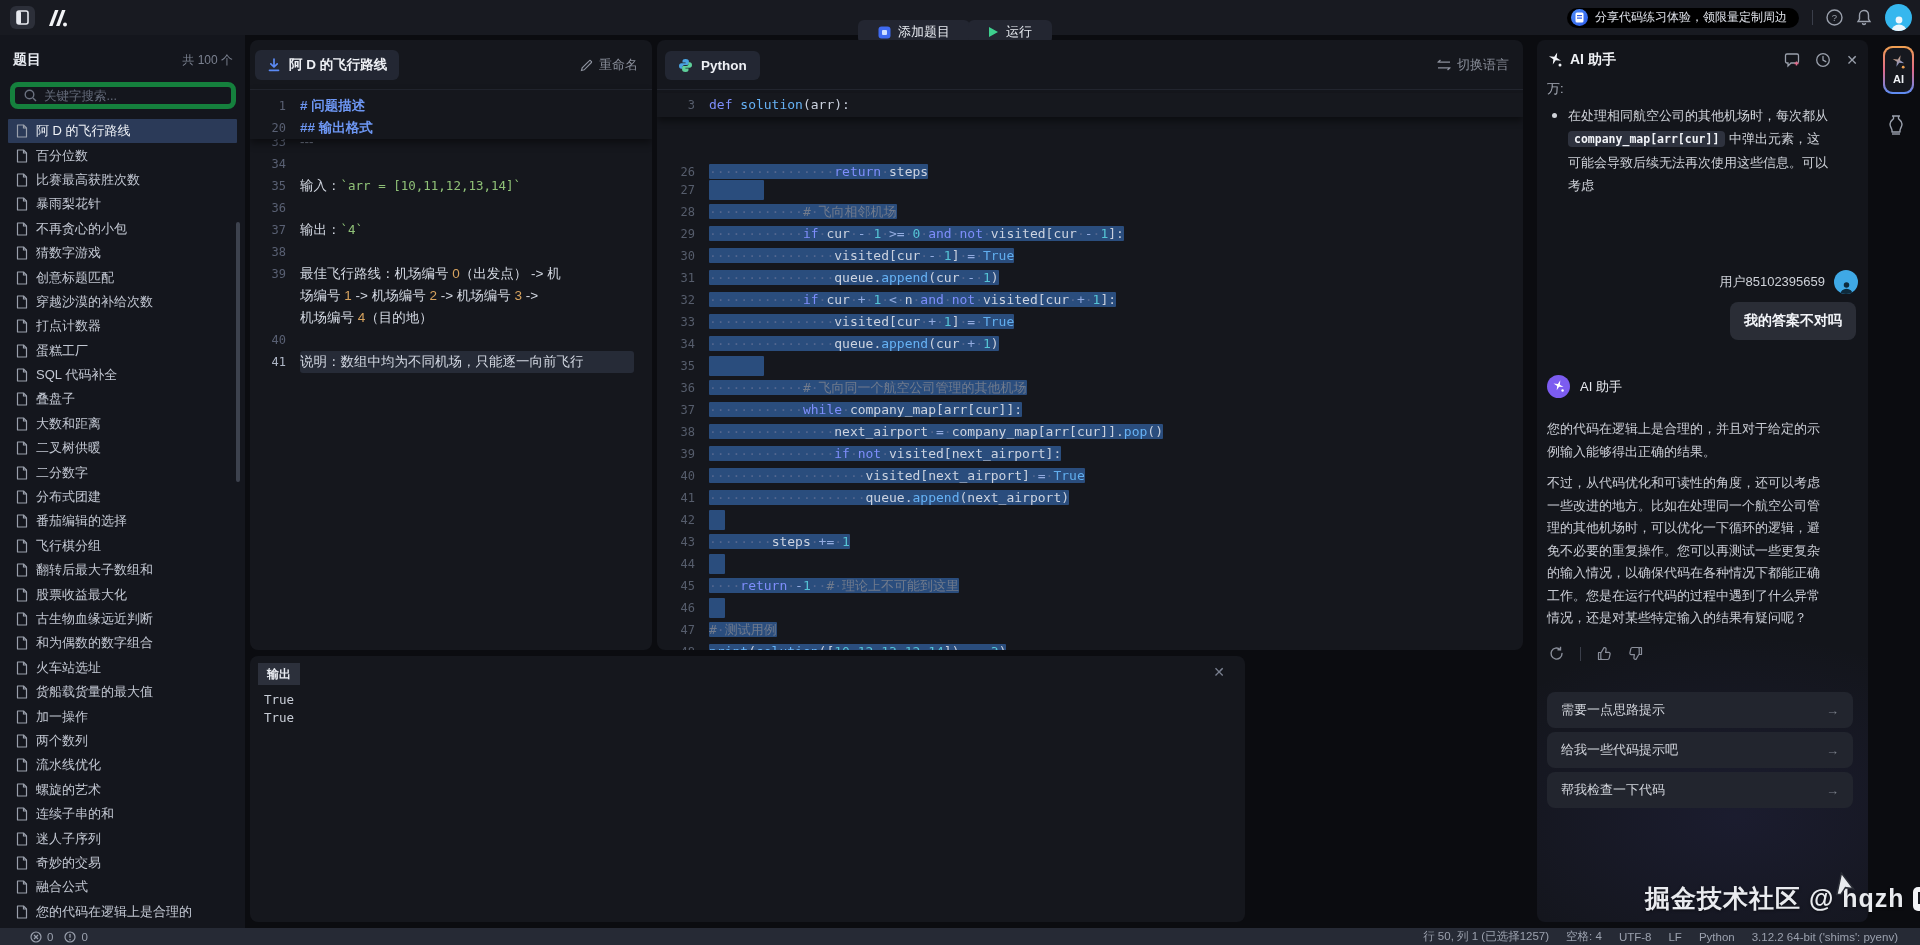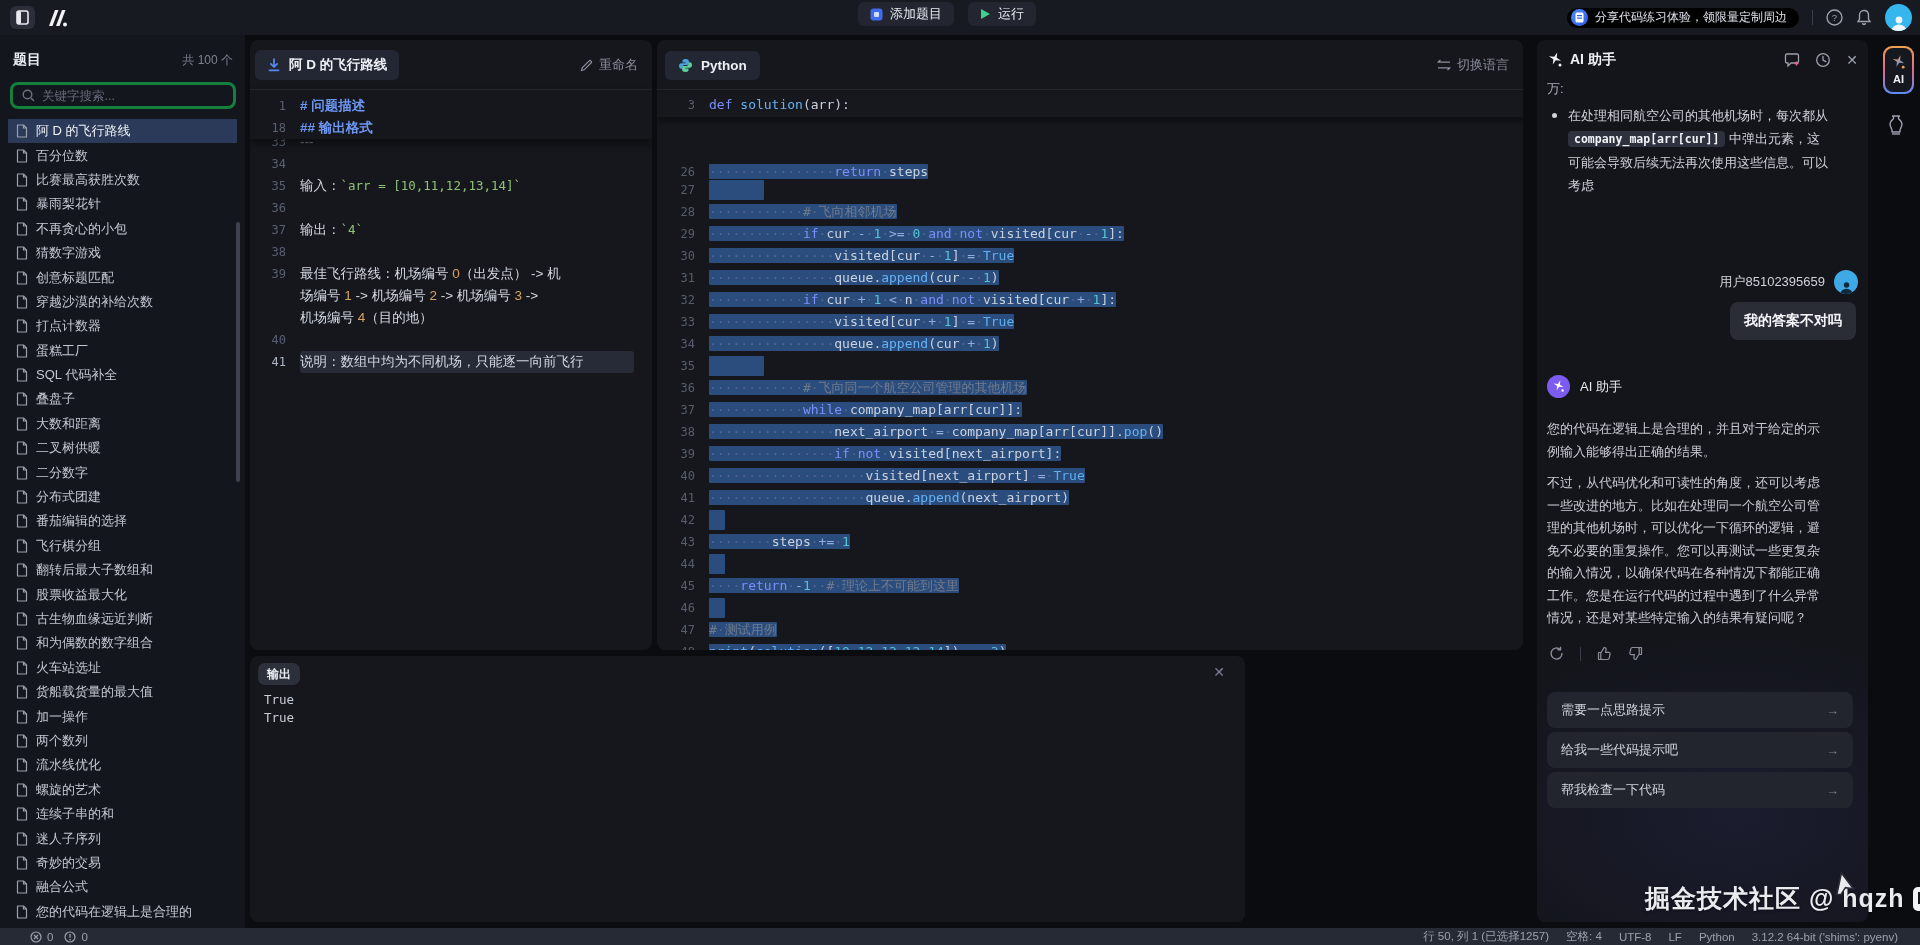--- a/index.html
+++ b/index.html
@@ -4,39 +4,39 @@
 <style>
   * { margin:0; padding:0; box-sizing:border-box; }
   html,body { width:1920px; height:945px; background:#0b0c10; overflow:hidden;
     font-family:"Liberation Sans", sans-serif; }
   svg { display:block; }
 
   
   #topbar { position:absolute; left:0; top:0; width:1920px; height:35px; background:#181a21; }
   .tb-left { position:absolute; left:10px; top:0; height:35px; display:flex; align-items:center; gap:10px; }
   .tb-sq { width:25px; height:23px; background:#2c2f39; border-radius:6px; display:flex; align-items:center; justify-content:center; }
-  .tb-btn { position:absolute; top:2px; height:24px; background:#232631; border-radius:6px;
-    display:flex; align-items:center; gap:7px; padding:0 12px; color:#e7eaf0; font-size:13px; cursor:pointer; }
+  .tb-btn { position:absolute; top:20px; height:24px; background:#232631; border-radius:6px;
+    display:flex; align-items:center; gap:7px; padding:0 20px; color:#e7eaf0; font-size:13px; cursor:pointer; }
   #btn-add { left:858px; }
   #btn-run { left:968px; }
   .tb-right { position:absolute; right:8px; top:0; height:35px; display:flex; align-items:center; gap:13px; }
   .promo { height:20px; background:#000000; border-radius:12px; display:flex; align-items:center; gap:7px;
     padding:0 12px 0 4px; color:#dfe2ea; font-size:12px; }
   .promo-ic { width:17px; height:17px; border-radius:50%; background:linear-gradient(135deg,#4f8df8,#2c5be8);
     display:flex; align-items:center; justify-content:center; }
   .tb-div { width:1px; height:15px; background:#3a3e4a; }
   .tb-gicon { color:#9aa0ac; }
   .avatar { width:27px; height:27px; border-radius:50%; background:#35b7ee; display:flex; align-items:flex-end; justify-content:center; overflow:hidden; }
 
   
   #sidebar { position:absolute; left:0; top:35px; width:245px; height:893px; background:#14161d; }
   .sb-title-row { position:absolute; left:13px; right:12px; top:16px; display:flex; justify-content:space-between; align-items:center; }
   .sb-title { color:#e8ebf1; font-size:14px; font-weight:bold; }
   .sb-count { color:#7b8190; font-size:12px; }
-  .sb-search { position:absolute; left:10px; top:47px; width:226px; height:27px; border:3px solid #15803d; border-radius:8px;
+  .sb-search { position:absolute; left:10px; top:47px; width:226px; height:27px; border:5px solid #15803d; border-radius:8px;
     display:flex; align-items:center; gap:7px; padding:0 9px; }
   .sb-search input { background:transparent; border:0; outline:none; color:#cfd4de; font-size:12.5px; width:100%;
     font-family:"Liberation Sans",sans-serif; }
   .sb-search input::placeholder { color:#646b7a; }
   #sb-list { position:absolute; left:0; top:84px; width:245px; }
   .sb-row { height:24.4px; margin:0 8px; display:flex; align-items:center; gap:8px; padding:0 8px; border-radius:6px;
     color:#c3c8d3; font-size:13px; white-space:nowrap; overflow:hidden; cursor:pointer; }
   .sb-row.sel { background:#2b3a58; color:#eef1f6; }
   .sb-ic { flex:0 0 auto; display:flex; }
   #sb-scrollbar { position:absolute; left:236px; top:187px; width:4px; height:260px; background:#3d424e; border-radius:2px; }
@@ -81,21 +81,21 @@
   .sel-blank { display:inline-block; height:20px; vertical-align:top; margin-top:1px; background:#2a4d7d; border-radius:1px; }
   .tk-kw { color:#7e8efb; } .tk-bi { color:#61aeee; } .tk-fn { color:#66b2f5; }
   .tk-num { color:#55c3d5; } .tk-op { color:#93abdf; } .tk-pt { color:#c8cfdc; }
   .tk-id { color:#ccd3e0; } .tk-cm { color:#707a8c; } .ws { color:#54678f; }
   #code-sticky { position:absolute; left:0; top:53px; right:0; height:24px; background:#16181e; z-index:3;
     box-shadow:0 4px 7px rgba(0,0,0,.45); display:flex; line-height:24px;
     font-family:"DejaVu Sans Mono",monospace; font-size:13px; }
   #code-sticky .c-code { line-height:24px; height:24px; }
 
   
-  .out-tab { position:absolute; left:8px; top:7px; height:22px; background:#2c303b; border-radius:7px;
+  .out-tab { position:absolute; left:8px; top:7px; height:22px; background:#2c303b; border-radius:0;
     padding:0 9px; color:#e8ebf1; font-size:12px; font-weight:bold; line-height:22px; cursor:pointer; }
   .out-close { position:absolute; right:20px; top:8px; color:#7a8090; font-size:14px; cursor:pointer; }
   .out-line { position:absolute; left:14px; color:#c8cdd6; font-family:"DejaVu Sans Mono",monospace; font-size:12.5px; }
 
   
   #ai-panel { background:radial-gradient(420px 260px at 60% 88%, rgba(98,92,220,0.10), transparent 70%), #13151b; }
   .ai-header { position:absolute; left:10px; right:10px; top:8px; height:24px; display:flex; align-items:center; }
   .ai-title { color:#f0f2f6; font-size:14px; font-weight:bold; margin-left:7px; }
   .ai-hicons { margin-left:auto; display:flex; align-items:center; gap:15px; color:#9aa0ac; }
   .ai-trunc { position:absolute; left:10px; top:40px; color:#a9aeba; font-size:13px; }
@@ -620,21 +620,21 @@
       </div>
   </div>
   <div id="md-sticky">
       <div class="md-line">
         <span class="md-gut">1</span>
         <div class="md-content">
           <div class="md-row"><span class="md-h"># 问题描述</span></div>
         </div>
       </div>
       <div class="md-line">
-        <span class="md-gut">18</span>
+        <span class="md-gut">20</span>
         <div class="md-content">
           <div class="md-row"><span class="md-h">## 输出格式</span></div>
         </div>
       </div>
     </div>
 </div>
 
 <div class="panel" id="code-panel">
   <div class="p-header">
     <div class="lang-chip">

